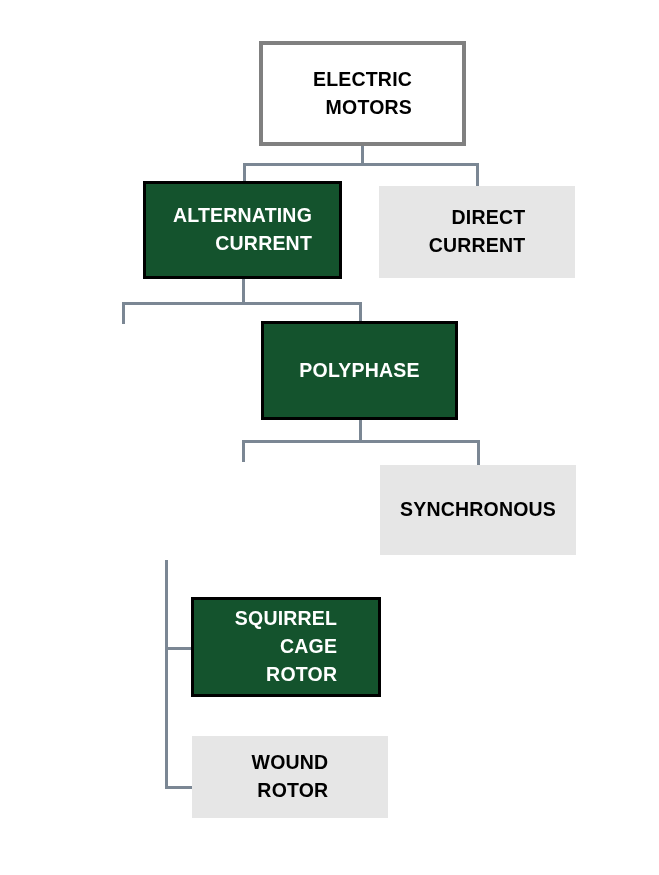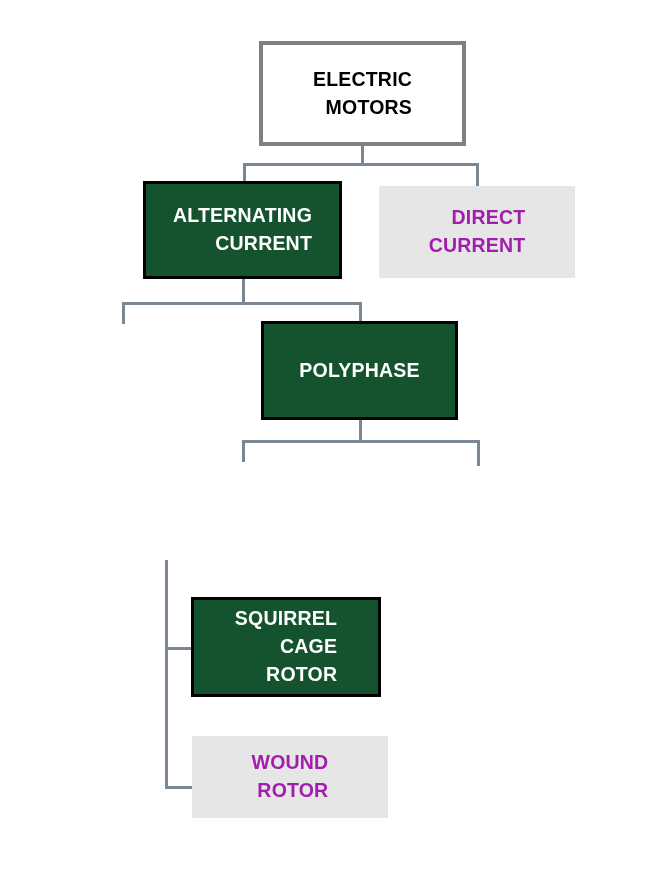--- a/index.html
+++ b/index.html
@@ -35,21 +35,21 @@
     color: #000000;
   }
   .node-red {
     background: #14532d;
     border: 3px solid #000000;
     color: #ffffff;
   }
   .node-gray {
     background: #e6e6e6;
     border: none;
-    color: #a21caf;
+    color: #000000;
   }
   .edge {
     position: absolute;
     background: #7b8794;
   }
   .edge-v { width: 3px; }
   .edge-h { height: 3px; }
 </style>
 </head>
 <body>
@@ -97,20 +97,25 @@
   </div>
 
 
   <div class="node node-red" style="left:261px; top:321px; width:197px; height:99px;">
     <div>
       <span>POLYPHASE</span>
     </div>
   </div>
 
 
+  <div class="node node-gray" style="left:380px; top:465px; width:196px; height:90px;">
+    <div>
+      <span>SYNCHRONOUS</span>
+    </div>
+  </div>
 
   <div class="node node-red" style="left:191px; top:597px; width:190px; height:100px;">
     <div>
       <span>SQUIRREL</span><br>
       <span>CAGE</span><br>
       <span>ROTOR</span>
     </div>
   </div>
 
   <div class="node node-gray" style="left:192px; top:736px; width:196px; height:82px;">

